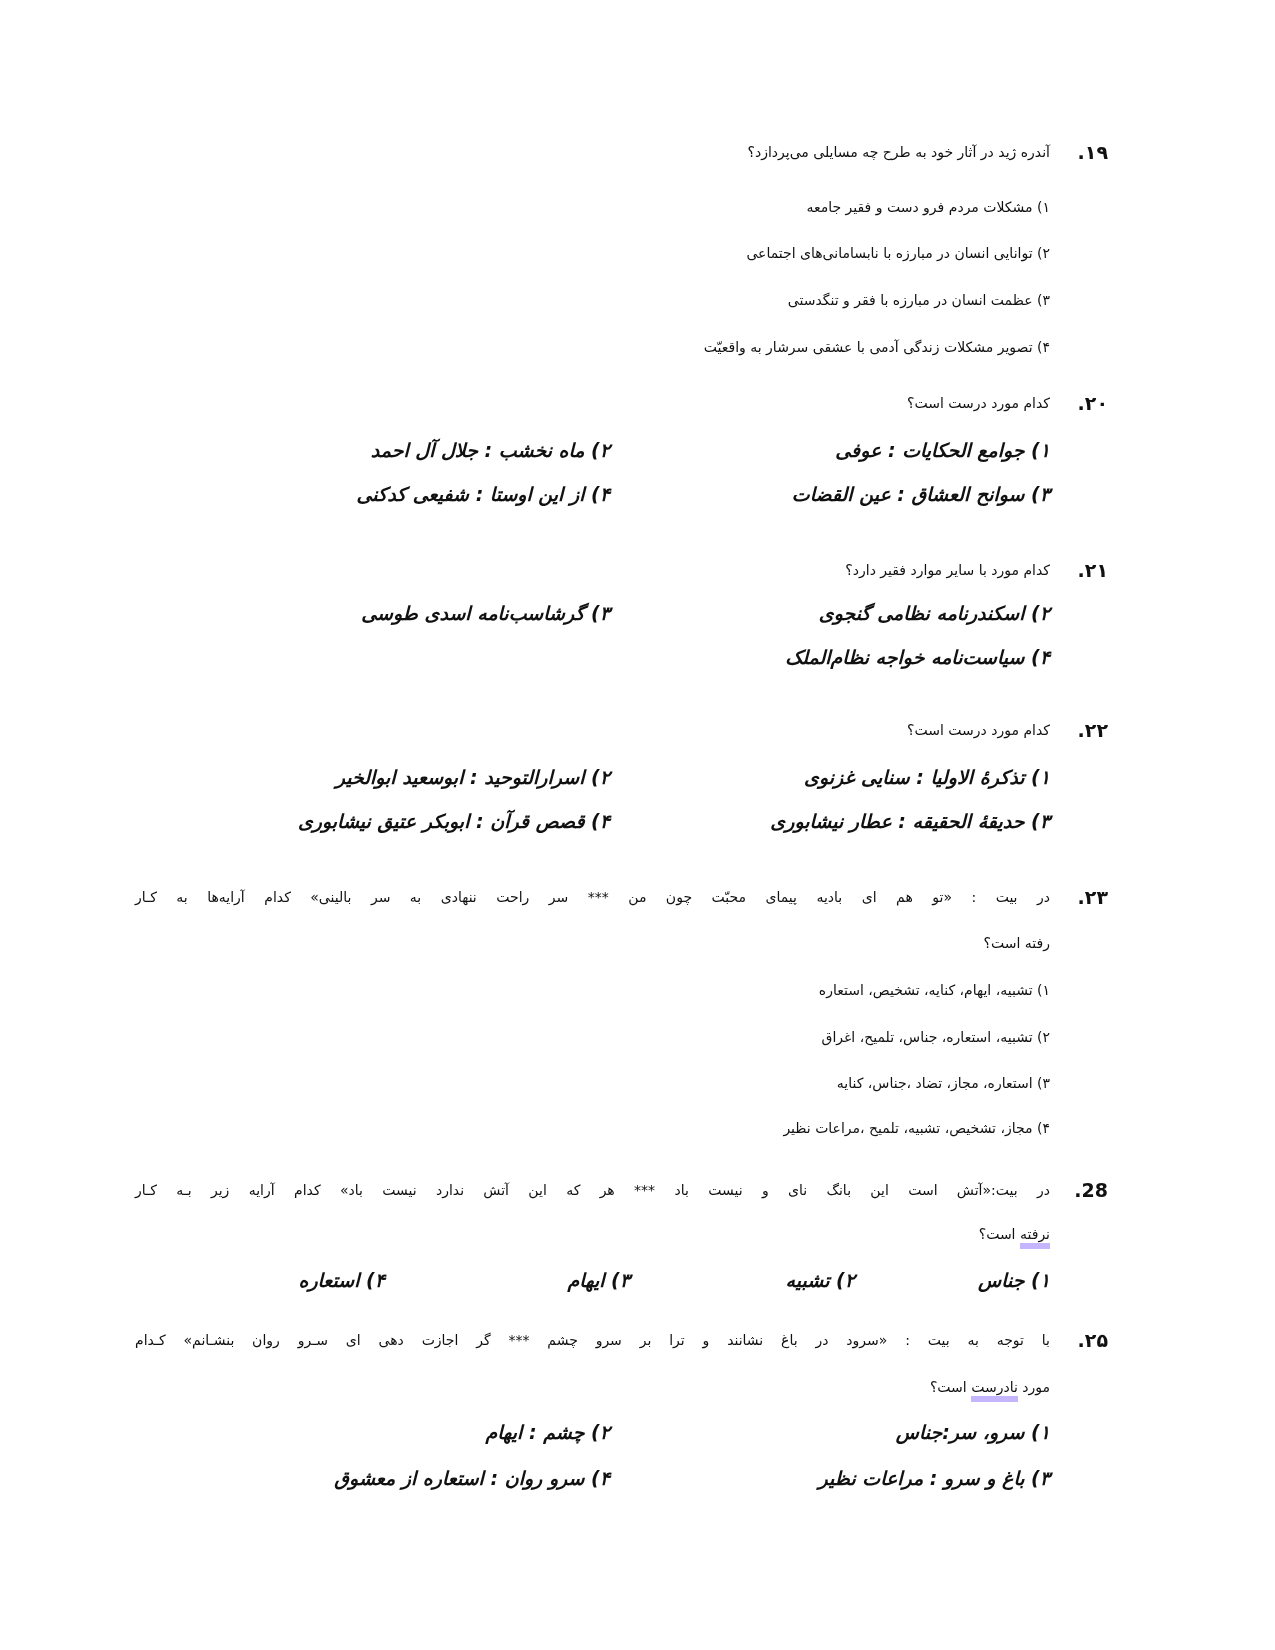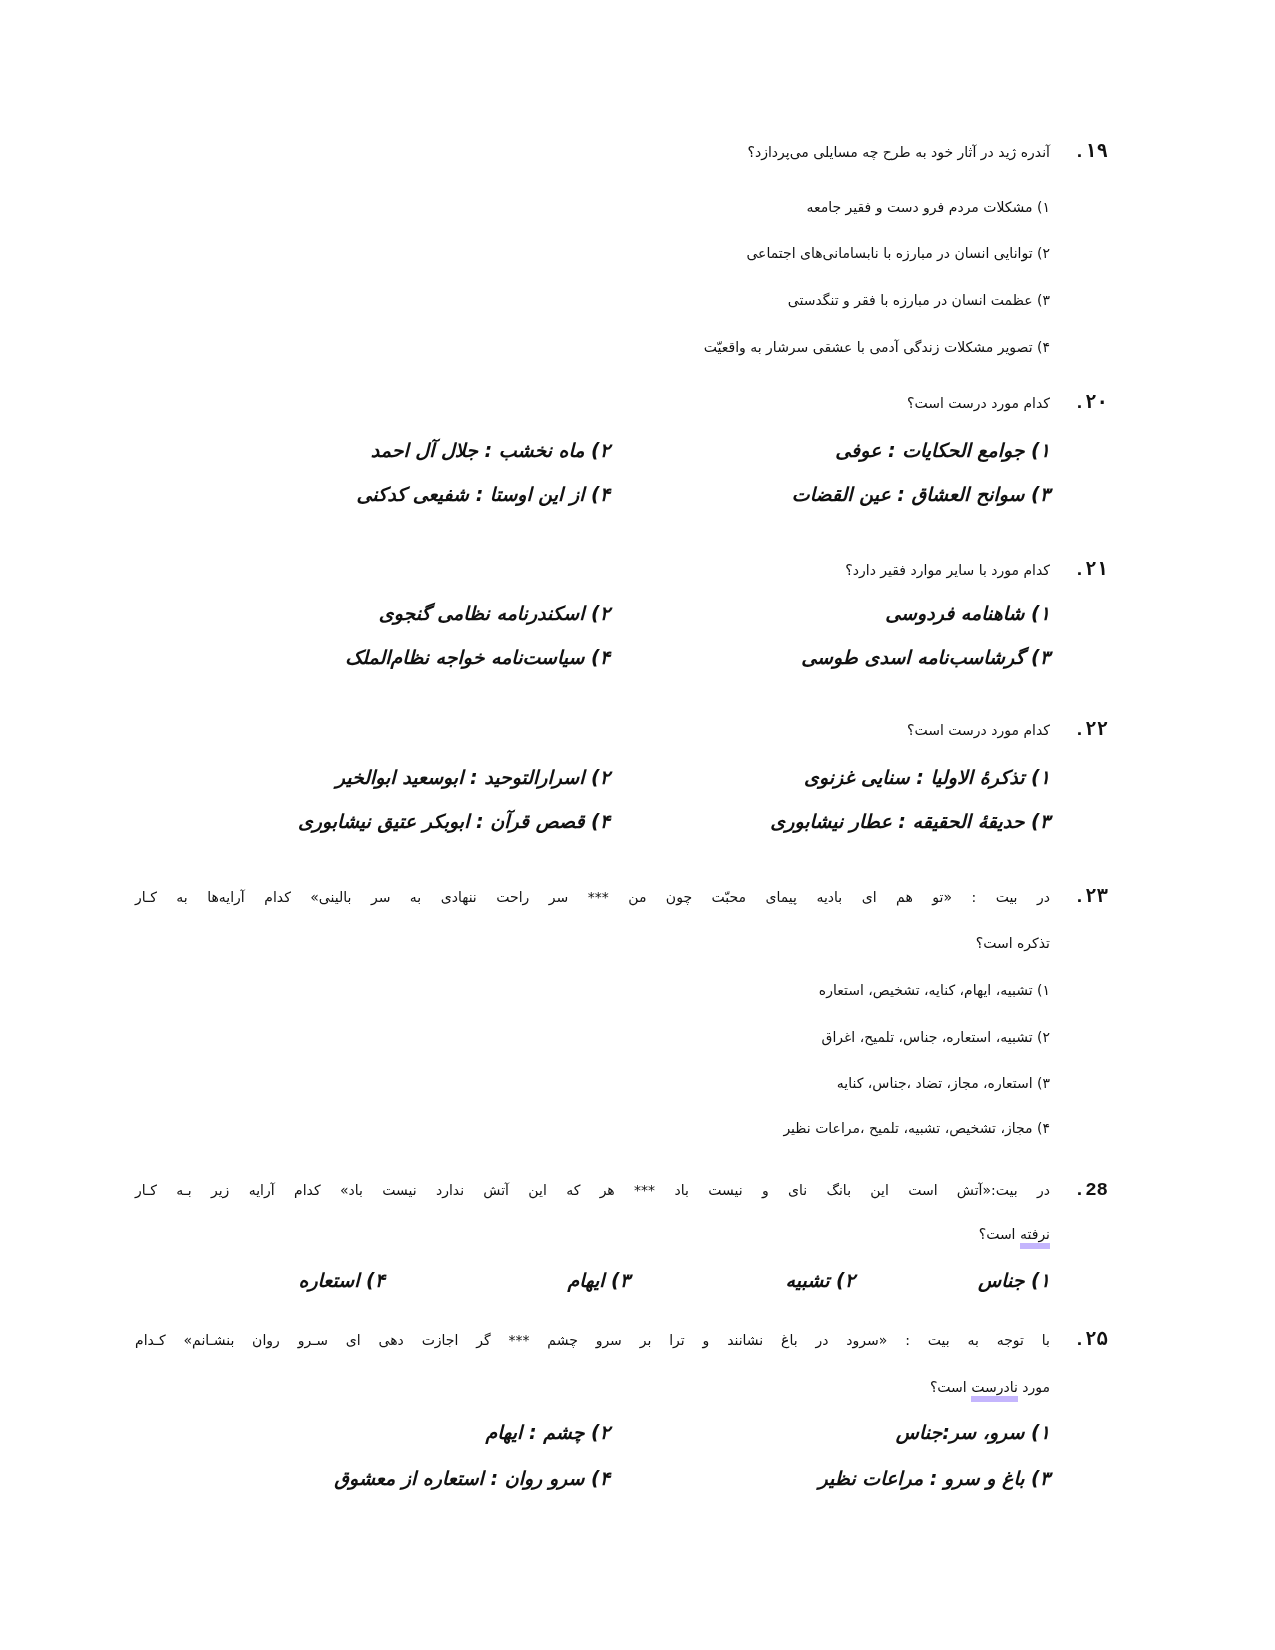--- a/index.html
+++ b/index.html
@@ -14,21 +14,20 @@
     width: 1275px; height: 1650px;
     direction: rtl;
     background: #ffffff;
     overflow: hidden;
   }
   .question { position: absolute; right: 167px; width: 973px; }
   .q-num {
     position: absolute; right: 0; top: 0;
     font-size: 19px; line-height: 30px; font-weight: bold;
     white-space: nowrap;
-    font-family: Liberation Mono, monospace;
   }
   .q-body { margin-right: 58px; }
   .line {
     font-size: 14px; line-height: 30px; font-weight: normal;
     text-align: right;
   }
   .justify {
     text-align: justify;
     text-align-last: justify;
     text-justify: inter-word;
@@ -68,21 +67,20 @@
         <div class="cell">۴) از این اوستا : شفیعی کدکنی</div>
       </div>
     </div>
   </div>
 
   <div class="question" style="top:555px">
     <span class="q-num">۲۱.</span>
     <div class="q-body">
       <div class="line">کدام مورد با سایر موارد فقیر دارد؟</div>
       <div class="grid2" style="margin-top:13px">
-        <div class="cell">۱) شاهنامه فردوسی</div>
         <div class="cell">۲) اسکندرنامه نظامی گنجوی</div>
         <div class="cell">۳) گرشاسب‌نامه اسدی طوسی</div>
         <div class="cell">۴) سیاست‌نامه خواجه نظام‌الملک</div>
       </div>
     </div>
   </div>
 
   <div class="question" style="top:715px">
     <span class="q-num">۲۲.</span>
     <div class="q-body">
@@ -93,21 +91,21 @@
         <div class="cell">۳) حدیقهٔ الحقیقه : عطار نیشابوری</div>
         <div class="cell">۴) قصص قرآن : ابوبکر عتیق نیشابوری</div>
       </div>
     </div>
   </div>
 
   <div class="question" style="top:882px">
     <span class="q-num">۲۳.</span>
     <div class="q-body">
       <div class="line justify">در بیت : «تو هم ای بادیه پیمای محبّت چون من *** سر راحت ننهادی به سر بالینی» کدام آرایه‌ها به کـار</div>
-      <div class="line" style="margin-top:16px">تذکره است؟</div>
+      <div class="line" style="margin-top:16px">رفته است؟</div>
       <div class="line" style="margin-top:17px">۱) تشبیه، ایهام، کنایه، تشخیص، استعاره</div>
       <div class="line" style="margin-top:17px">۲) تشبیه، استعاره، جناس، تلمیح، اغراق</div>
       <div class="line" style="margin-top:16px">۳) استعاره، مجاز، تضاد ،جناس، کنایه</div>
       <div class="line" style="margin-top:15px">۴) مجاز، تشخیص، تشبیه، تلمیح ،مراعات نظیر</div>
     </div>
   </div>
 
   <div class="question" style="top:1175px">
     <span class="q-num">28.</span>
     <div class="q-body">

